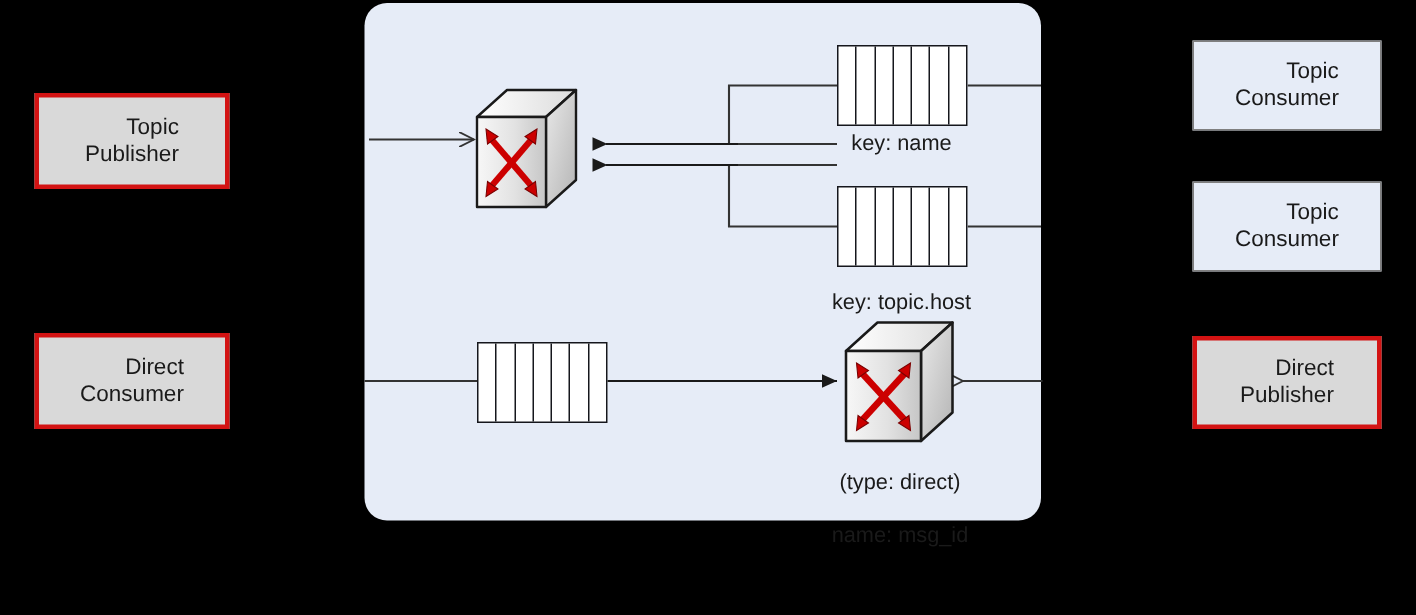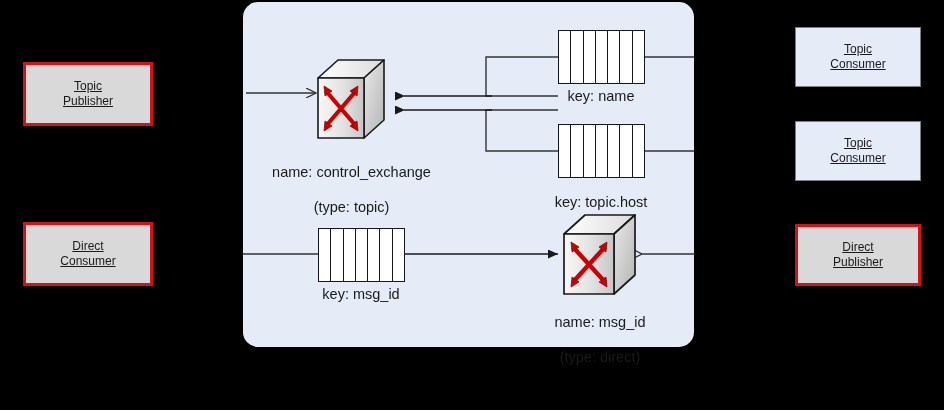--- a/index.html
+++ b/index.html
@@ -33,26 +33,25 @@
     border-radius: 15px;
   }
 
   
   .endpoint {
     position: absolute;
     box-sizing: border-box;
     display: flex;
     align-items: center;
     justify-content: center;
-    text-align: center;
+    text-align: right;
     line-height: 1.22;
     color: #1a1a1a;
-    font-size: 12px;
+    font-size: 15px;
     white-space: pre-line;
-    text-decoration: underline;
   }
   .endpoint.publisher {
     background: #d9d9d9;
     border: 3px solid #d31313;
   }
   .endpoint.consumer {
     background: #e6ecf7;
     border: 1px solid #7f7f7f;
   }
 
@@ -190,24 +189,20 @@
       <path d="M43,33 L13,68"></path>
     </g>
     <g fill="#cc0000" stroke="#7a0000" stroke-width="0.7">
       <path d="M11,28 L19,33 L12,38 z"></path>
       <path d="M45,73 L37,68 L44,63 z"></path>
       <path d="M45,28 L37,33 L44,38 z"></path>
       <path d="M11,73 L19,68 L12,63 z"></path>
     </g>
   </svg>
 
-  <div class="caption" style="left:249px; top:147px; width:205px;">
-    <div>name: control_exchange</div>
-    <div>(type: topic)</div>
-  </div>
 
   <svg class="exchange-icon" style="left:558px; top:212px;" width="84" height="88" viewBox="0 0 84 88" xmlns="http://www.w3.org/2000/svg">
     <defs>
       <linearGradient id="faceGradB" x1="0" y1="0" x2="1" y2="0">
         <stop offset="0%" stop-color="#f7f7f7"></stop>
         <stop offset="55%" stop-color="#e2e2e2"></stop>
         <stop offset="100%" stop-color="#c6c6c6"></stop>
       </linearGradient>
       <linearGradient id="sideGradB" x1="0" y1="0" x2="1" y2="1">
         <stop offset="0%" stop-color="#e9e9e9"></stop>
@@ -227,22 +222,22 @@
     </g>
     <g fill="#cc0000" stroke="#7a0000" stroke-width="0.7">
       <path d="M13,30 L21,35 L14,40 z"></path>
       <path d="M49,75 L41,70 L48,65 z"></path>
       <path d="M49,30 L41,35 L48,40 z"></path>
       <path d="M13,75 L21,70 L14,65 z"></path>
     </g>
   </svg>
 
   <div class="caption" style="left:520px; top:297px; width:160px;">
+    <div>(type: direct)</div>
     <div>name: msg_id</div>
-    <div>(type: direct)</div>
   </div>
 
   <div class="queue" style="left:558px; top:30px; width:87px; height:54px;">
     <div class="cell"></div>
     <div class="cell"></div>
     <div class="cell"></div>
     <div class="cell"></div>
     <div class="cell"></div>
     <div class="cell"></div>
     <div class="cell"></div>
@@ -262,15 +257,14 @@
 
   <div class="queue" style="left:318px; top:228px; width:87px; height:54px;">
     <div class="cell"></div>
     <div class="cell"></div>
     <div class="cell"></div>
     <div class="cell"></div>
     <div class="cell"></div>
     <div class="cell"></div>
     <div class="cell"></div>
   </div>
-  <div class="caption" style="left:301px; top:286px; width:120px;">key: msg_id</div>
 
 </div>
 
 </body></html>

